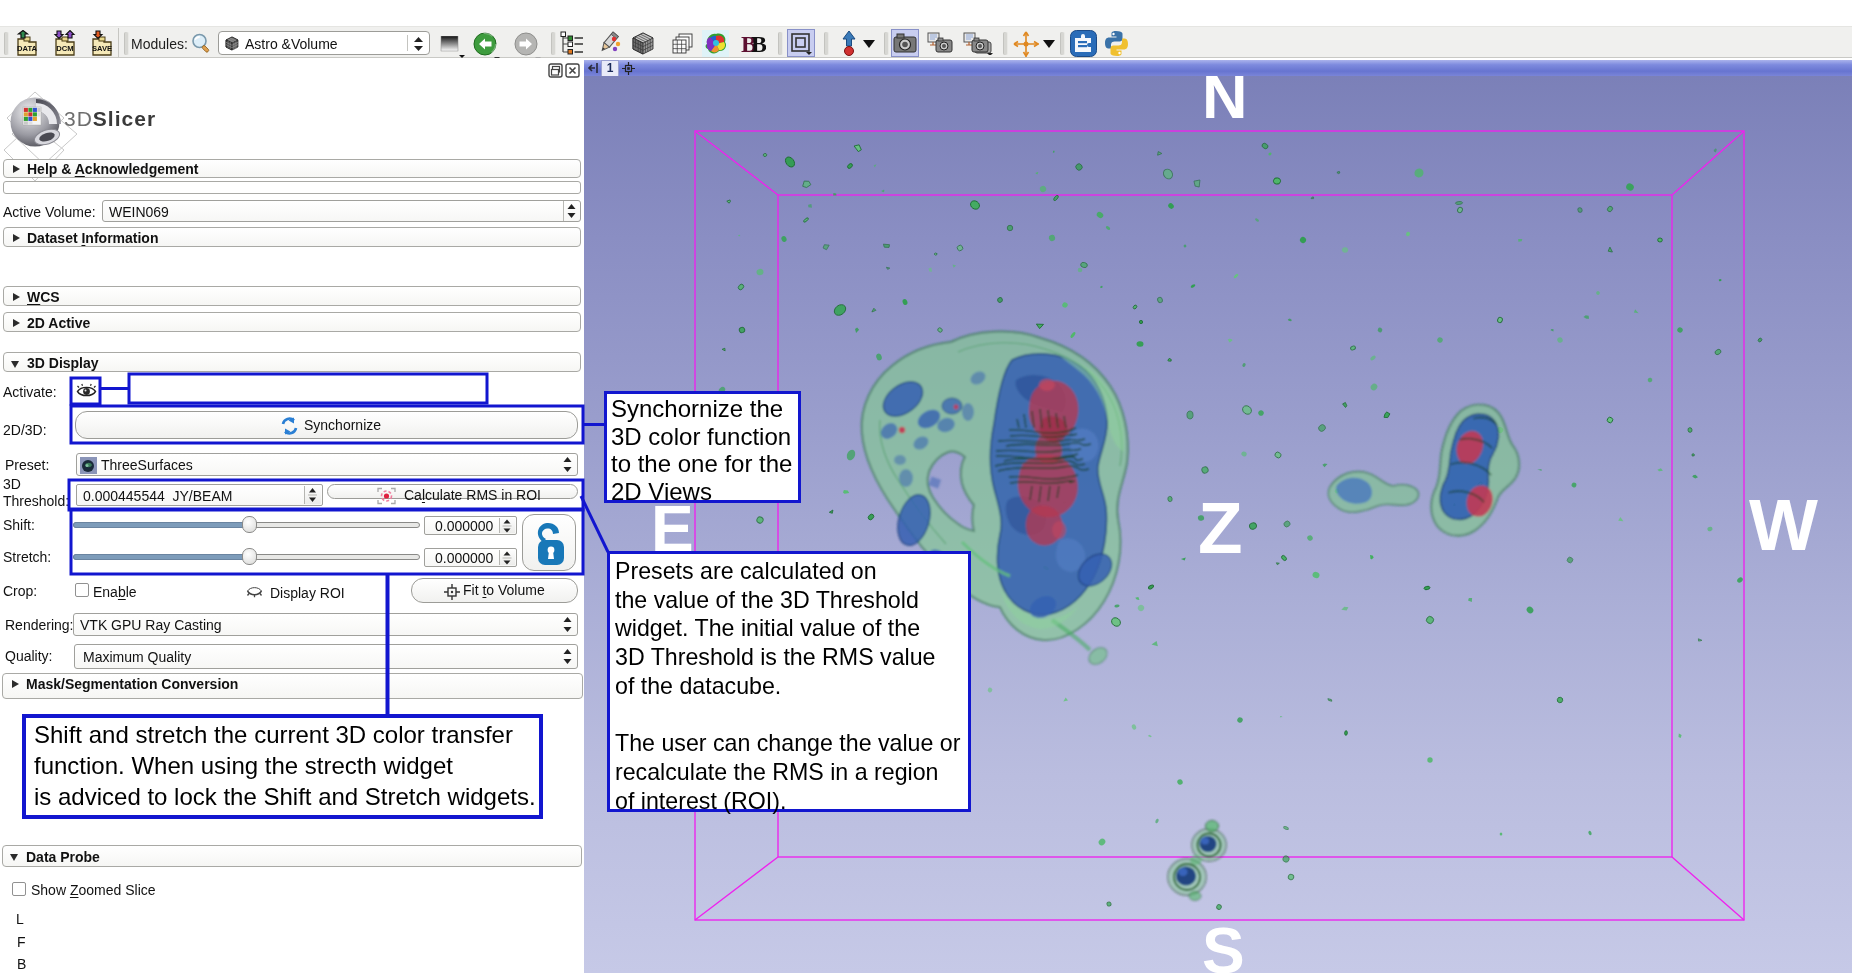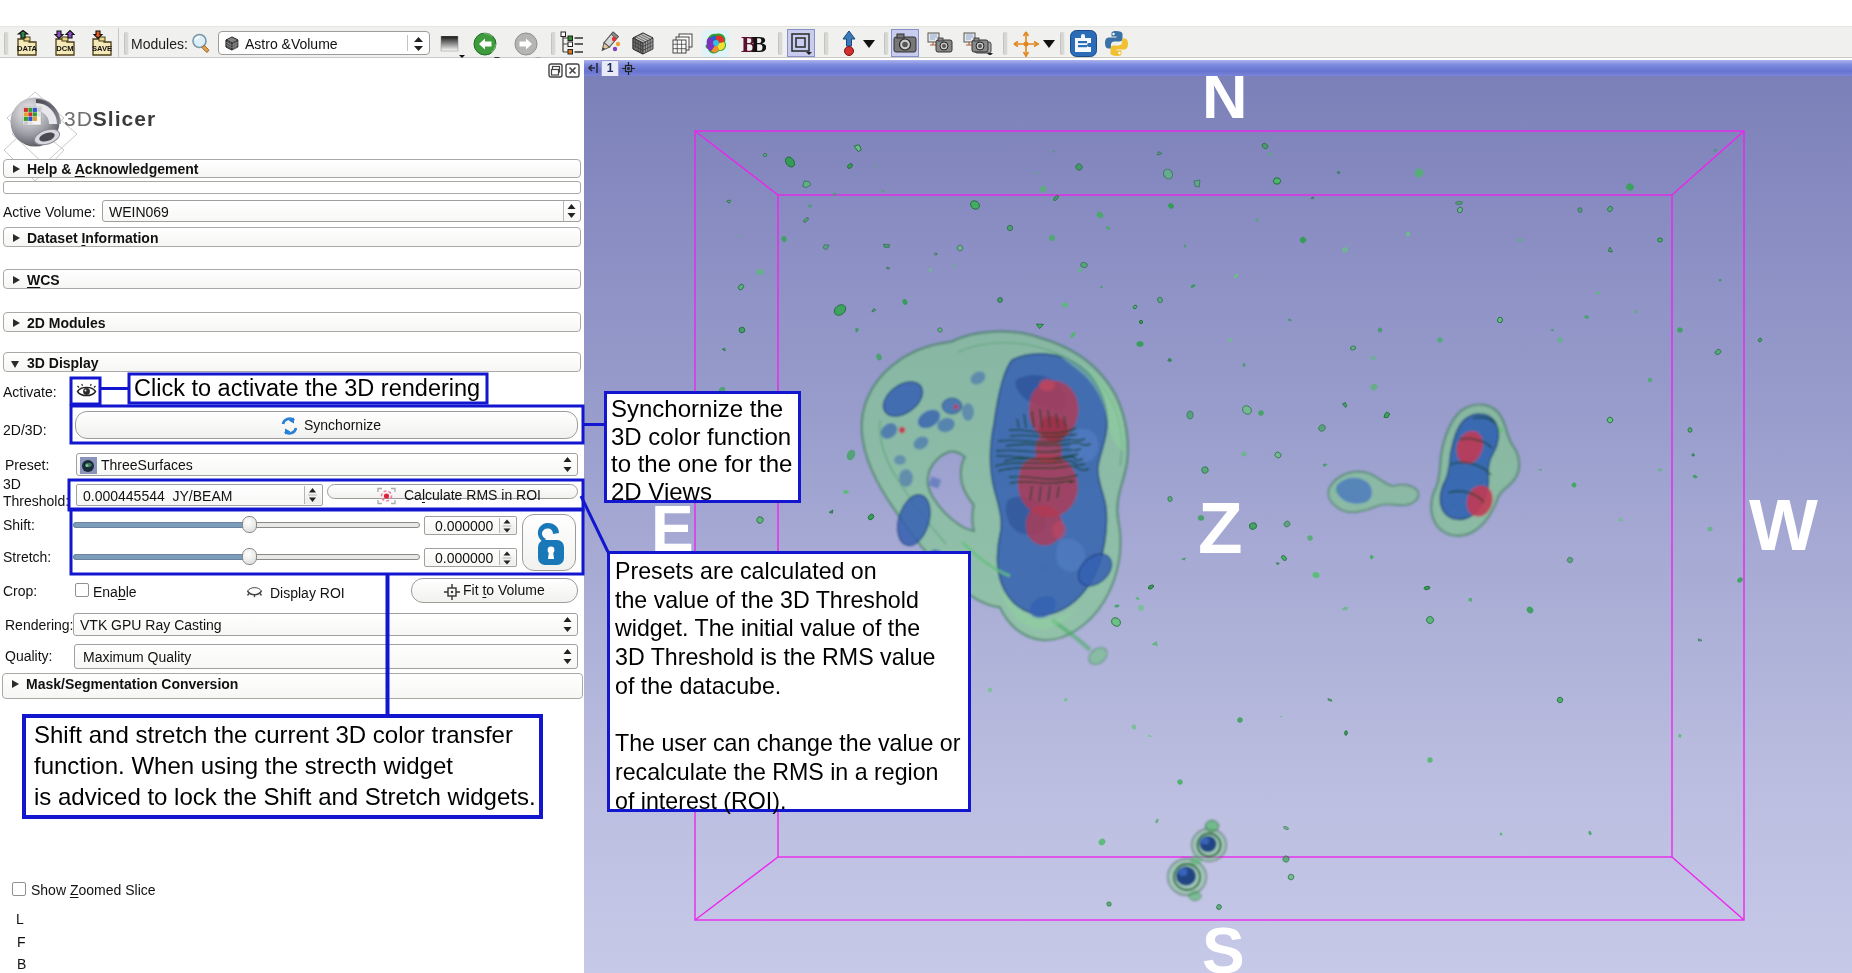--- a/index.html
+++ b/index.html
@@ -321,27 +321,27 @@
     <div class="t" style="top:3px">WEIN069</div>
     <div class="spin"><svg width="15" height="20" viewBox="0 0 15 20" style="margin-top:0px">
             <path d="M7.5 3 L11.5 8 L3.5 8 Z" fill="#222"></path>
             <path d="M7.5 17 L11.5 12 L3.5 12 Z" fill="#222"></path>
           </svg></div>
   </div>
   <div class="hdr" style="top:169px;height:20px">
         <i class="arr-r"></i>
         <span class="tx" style="top:2px">Dataset <u>I</u>nformation</span>
       </div>
-  <div class="hdr" style="top:211px;height:20px">
+  <div class="hdr" style="top:228px;height:20px">
         <i class="arr-r"></i>
         <span class="tx" style="top:2px"><u>W</u>CS</span>
       </div>
   <div class="hdr" style="top:254px;height:20px">
         <i class="arr-r"></i>
-        <span class="tx" style="top:2px">2D Modules</span>
+        <span class="tx" style="top:2px">2D Active</span>
       </div>
   <div class="hdr" style="top:294px;height:20px">
         <i class="arr-d"></i>
         <span class="tx" style="top:2px">3D Display</span>
       </div>
 
   <div class="lab" style="left:3px;top:326px">Activate:</div>
   <svg class="abs" style="left:76px;top:325px" width="21" height="17" viewBox="0 0 21 17">
     <path d="M1.5 8.5 C5 3 16 3 19.5 8.5 C16 14 5 14 1.5 8.5 Z" fill="#fff" stroke="#222" stroke-width="1.4"></path>
     <circle cx="10.5" cy="8.5" r="3.4" fill="#2a2a2a"></circle>
@@ -471,20 +471,24 @@
             <path d="M7.5 19 L11.5 14 L3.5 14 Z" fill="#222"></path>
           </svg></div>
   </div>
   <div class="hdr" style="left:2px;top:615px;width:581px;height:26px">
         <i class="arr-r"></i>
         <span class="tx" style="top:2px">Mask/Segmentation Conversion</span>
       </div>
 
   <div class="note" style="left:22px;top:656px;width:521px;height:105px;border-width:4px;font-size:24px;line-height:31px;padding:1px 0 0 8px">Shift and stretch the current 3D color transfer<br>function. When using the strecth widget<br>is adviced to lock the Shift and Stretch widgets.</div>
 
+  <div class="hdr" style="left:2px;top:787px;width:580px;height:22px">
+        <i class="arr-d" style="top:8px"></i>
+        <span class="tx" style="top:3px">Data Probe</span>
+      </div>
   <div class="cb" style="left:12px;top:824px"></div>
   <div class="lab" style="left:31px;top:824px">Show <u>Z</u>oomed Slice</div>
   <div class="lab" style="left:16px;top:853px">L</div>
   <div class="lab" style="left:17px;top:876px">F</div>
   <div class="lab" style="left:17px;top:898px">B</div>
 </div>
 <div id="vtitle">
   <svg class="abs" style="left:2px;top:2px" width="13" height="12" viewBox="0 0 13 12">
     <path d="M11 1 L11 11 M9 6 L3 6 M6 3 L3 6 L6 9" stroke="#2a2a3a" stroke-width="1.6" fill="none"></path>
   </svg>
@@ -811,21 +815,20 @@
   <g fill="#ffffff" font-family="Liberation Sans, sans-serif" font-weight="bold">
     <text x="1202" y="118" font-size="63">N</text>
     <text x="651" y="551" font-size="64">E</text>
     <text x="1198" y="553" font-size="73">Z</text>
     <text x="1749" y="550" font-size="73">W</text>
     <text x="1202" y="973" font-size="64">S</text>
   </g>
 </svg>
 </div>
 
-<div class="note" style="left:129px;top:374px;width:358px;height:29px;font-size:23.5px;line-height:28px;padding:0 0 0 5px;border:none;background:transparent;white-space:nowrap">Click to activate the 3D rendering</div>
 <div class="note" style="left:604px;top:391px;width:197px;height:112px;font-size:24px;line-height:27.5px;padding:1px 0 0 4px;white-space:nowrap">Synchornize the<br>3D color function<br>to the one for the<br>2D Views</div>
 <div class="note" style="left:607px;top:551px;width:364px;height:261px;font-size:23.2px;line-height:28.7px;padding:3px 0 0 5px;white-space:nowrap">Presets are calculated on<br>the value of the 3D Threshold<br>widget. The initial value of the<br>3D Threshold is the RMS value<br>of the datacube.<br><br>The user can change the value or<br>recalculate the RMS in a region<br>of interest (ROI).</div>
 <svg id="overlay" class="abs" style="left:0;top:0;pointer-events:none" width="1852" height="973" viewBox="0 0 1852 973">
   <g fill="none" stroke="#1216cf" stroke-width="3">
     <rect x="71" y="378" width="29" height="26"></rect>
     <rect x="129" y="374" width="358" height="29"></rect>
     <rect x="71" y="406" width="512" height="37"></rect>
     <rect x="69" y="480" width="514" height="30"></rect>
     <rect x="71" y="509" width="512" height="65"></rect>
     <path d="M100 388.5 L129 388.5"></path>

